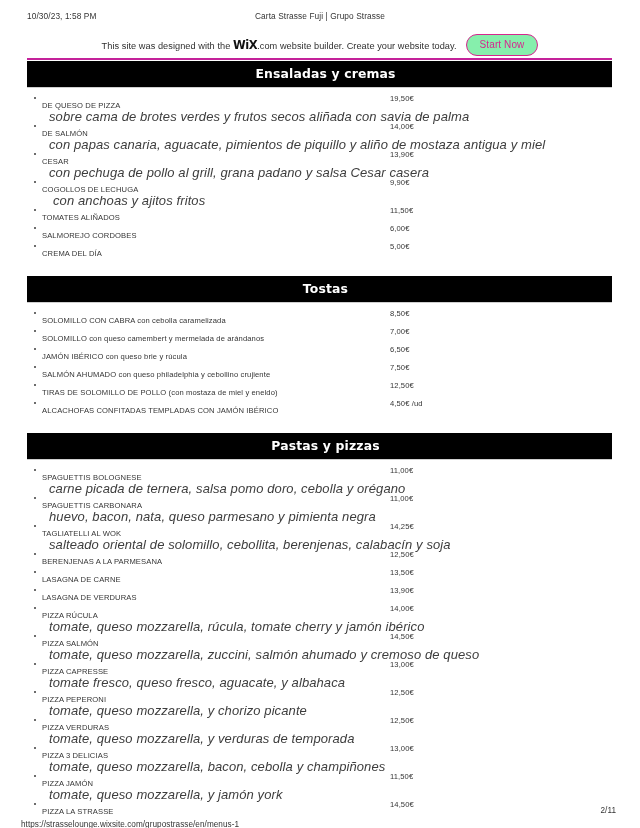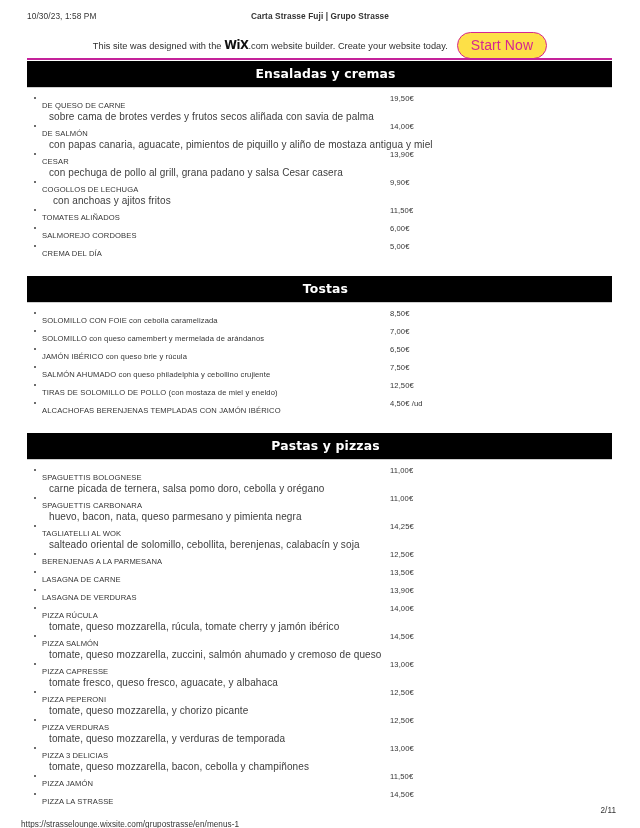--- a/index.html
+++ b/index.html
@@ -27,21 +27,20 @@
     color: #333;
     letter-spacing: .1px;
   }
   .ph-title {
     position: absolute;
     left: 0; right: 0; top: 11px;
     text-align: center;
     font-size: 8.3px;
     color: #333;
     letter-spacing: .1px;
-    font-weight: bold;
   }
   .clipped-row {
     position: absolute;
     left: 60px; top: 23px;
     width: 285px; height: 7px;
     overflow: hidden;
     font-size: 6px;
     color: #b9b9bd;
     white-space: nowrap;
     line-height: 5px;
@@ -69,23 +68,23 @@
     font-family: "DejaVu Sans", sans-serif;
     font-weight: 700;
     font-size: 11.5px;
     color: #111;
     letter-spacing: -.4px;
   }
   .start-now-btn {
     border: 1px solid #d6268f;
     border-radius: 14px;
     color: #d6268f;
-    font-size: 14px;
+    font-size: 10px;
     padding: 4px 13px 5px 13px;
-    background: #fde047;
+    background: #86efac;
     cursor: pointer;
     white-space: nowrap;
     letter-spacing: .1px;
   }
 
   
   .magenta-rule {
     position: absolute;
     left: 27px; top: 58px;
     width: 585px;
@@ -130,21 +129,22 @@
     background: #3b3b3b;
   }
   .item-name {
     font-size: 7.6px;
     color: #343434;
     letter-spacing: .12px;
     line-height: 10px;
     display: inline-block;
   }
   .item-desc {
-    font-size: 10px;
+    font-size: 13px;
+    font-style: italic;
     color: #3d3d3d;
     letter-spacing: .1px;
     line-height: 10px;
     padding-left: 22px;
   }
   .item-price {
     position: absolute;
     left: 351px;
     top: 0;
     font-size: 7.6px;
@@ -199,21 +199,21 @@
 
 <div class="magenta-rule"></div>
 
 <div class="menu">
 
   <div class="section">
     <div class="section-bar">Ensaladas y cremas</div>
     <div class="items">
       <div class="item-row">
         <span class="bullet"></span>
-        <span class="item-name">DE QUESO DE CARNE</span>
+        <span class="item-name">DE QUESO DE PIZZA</span>
         <span class="item-price">19,50€</span>
       </div>
       <div class="item-desc">sobre cama de brotes verdes y frutos secos aliñada con savia de palma</div>
       <div class="item-row">
         <span class="bullet"></span>
         <span class="item-name">DE SALMÓN</span>
         <span class="item-price">14,00€</span>
       </div>
       <div class="item-desc">con papas canaria, aguacate, pimientos de piquillo y aliño de mostaza antigua y miel</div>
       <div class="item-row">
@@ -246,21 +246,21 @@
     </div>
   </div>
 
   <div class="gap-md"></div>
 
   <div class="section">
     <div class="section-bar">Tostas</div>
     <div class="items">
       <div class="item-row">
         <span class="bullet"></span>
-        <span class="item-name">SOLOMILLO CON FOIE con cebolla caramelizada</span>
+        <span class="item-name">SOLOMILLO CON CABRA con cebolla caramelizada</span>
         <span class="item-price">8,50€</span>
       </div>
       <div class="item-row">
         <span class="bullet"></span>
         <span class="item-name">SOLOMILLO con queso camembert y mermelada de arándanos</span>
         <span class="item-price">7,00€</span>
       </div>
       <div class="item-row">
         <span class="bullet"></span>
         <span class="item-name">JAMÓN IBÉRICO con queso brie y rúcula</span>
@@ -271,21 +271,21 @@
         <span class="item-name">SALMÓN AHUMADO con queso philadelphia y cebollino crujiente</span>
         <span class="item-price">7,50€</span>
       </div>
       <div class="item-row">
         <span class="bullet"></span>
         <span class="item-name">TIRAS DE SOLOMILLO DE POLLO (con mostaza de miel y eneldo)</span>
         <span class="item-price">12,50€</span>
       </div>
       <div class="item-row">
         <span class="bullet"></span>
-        <span class="item-name">ALCACHOFAS BERENJENAS TEMPLADAS CON JAMÓN IBÉRICO</span>
+        <span class="item-name">ALCACHOFAS CONFITADAS TEMPLADAS CON JAMÓN IBÉRICO</span>
         <span class="item-price">4,50€ /ud</span>
       </div>
     </div>
   </div>
 
   <div class="gap-md"></div>
 
   <div class="section">
     <div class="section-bar">Pastas y pizzas</div>
     <div class="items">
@@ -356,20 +356,21 @@
         <span class="bullet"></span>
         <span class="item-name">PIZZA 3 DELICIAS</span>
         <span class="item-price">13,00€</span>
       </div>
       <div class="item-desc">tomate, queso mozzarella, bacon, cebolla y champiñones</div>
       <div class="item-row">
         <span class="bullet"></span>
         <span class="item-name">PIZZA JAMÓN</span>
         <span class="item-price">11,50€</span>
       </div>
+      <div class="item-desc">tomate, queso mozzarella, y jamón york</div>
       <div class="item-row">
         <span class="bullet"></span>
         <span class="item-name">PIZZA LA STRASSE</span>
         <span class="item-price">14,50€</span>
       </div>
 
     </div>
   </div>
 
 </div>

